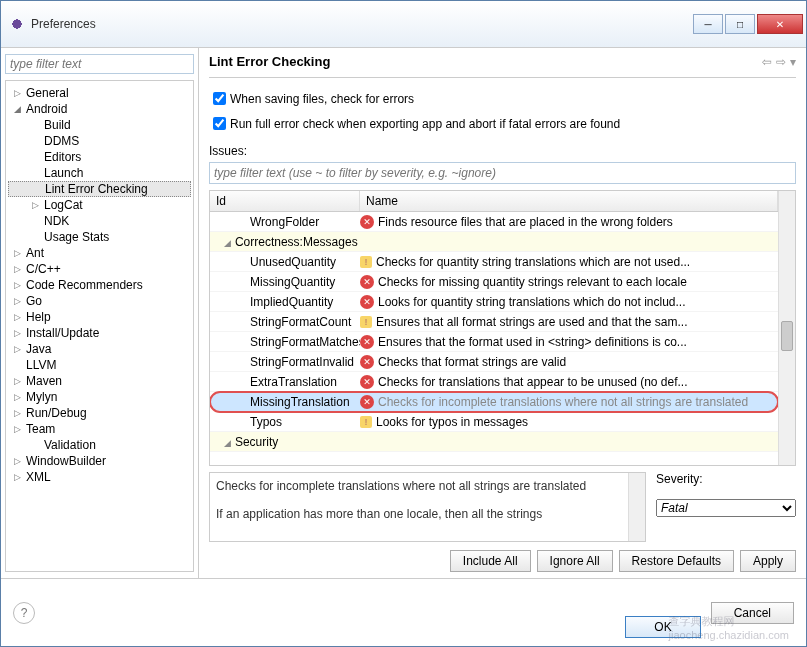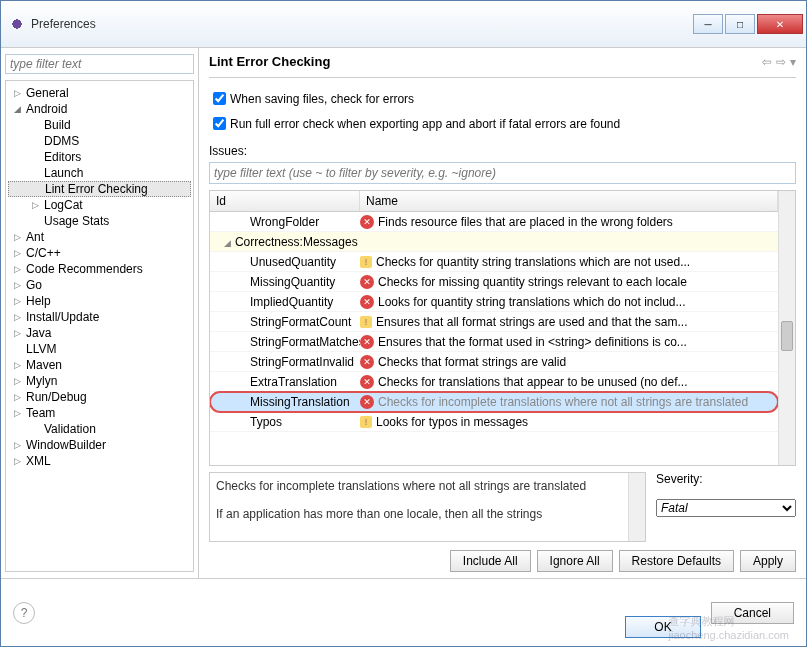--- a/index.html
+++ b/index.html
@@ -107,20 +107,24 @@
           <div class="tree-item lv1 sel">
             <span class="tw"></span>
             <span>Lint Error Checking</span>
           </div>
           <div class="tree-item lv1">
             <span class="tw">▷</span>
             <span>LogCat</span>
           </div>
           <div class="tree-item lv1">
             <span class="tw"></span>
+            <span>NDK</span>
+          </div>
+          <div class="tree-item lv1">
+            <span class="tw"></span>
             <span>Usage Stats</span>
           </div>
           <div class="tree-item lv0">
             <span class="tw">▷</span>
             <span>Ant</span>
           </div>
           <div class="tree-item lv0">
             <span class="tw">▷</span>
             <span>C/C++</span>
           </div>
@@ -275,20 +279,24 @@
                   <span style="color:#888;">Checks for incomplete translations where not all strings are translated</span>
                 </div>
               </div>
               <div class="tr">
                 <div class="td-id">Typos</div>
                 <div class="td-name">
                   <span class="ic warn">!</span>
                   <span style="">Looks for typos in messages</span>
                 </div>
               </div>
+              <div class="tr group">
+                <div class="td-id"><span class="tw2">◢</span><span>Security</span></div>
+                <div class="td-name"></div>
+              </div>
             </div>
         </div>
         <div class="scrollbar">
             <div class="scrollthumb"></div>
           </div>
       </div>
 
       <div class="detail-row">
         <div class="detail-text">
           <span id="detail-span">Checks for incomplete translations where not all strings are translated<br><br>If an application has more than one locale, then all the strings</span>

